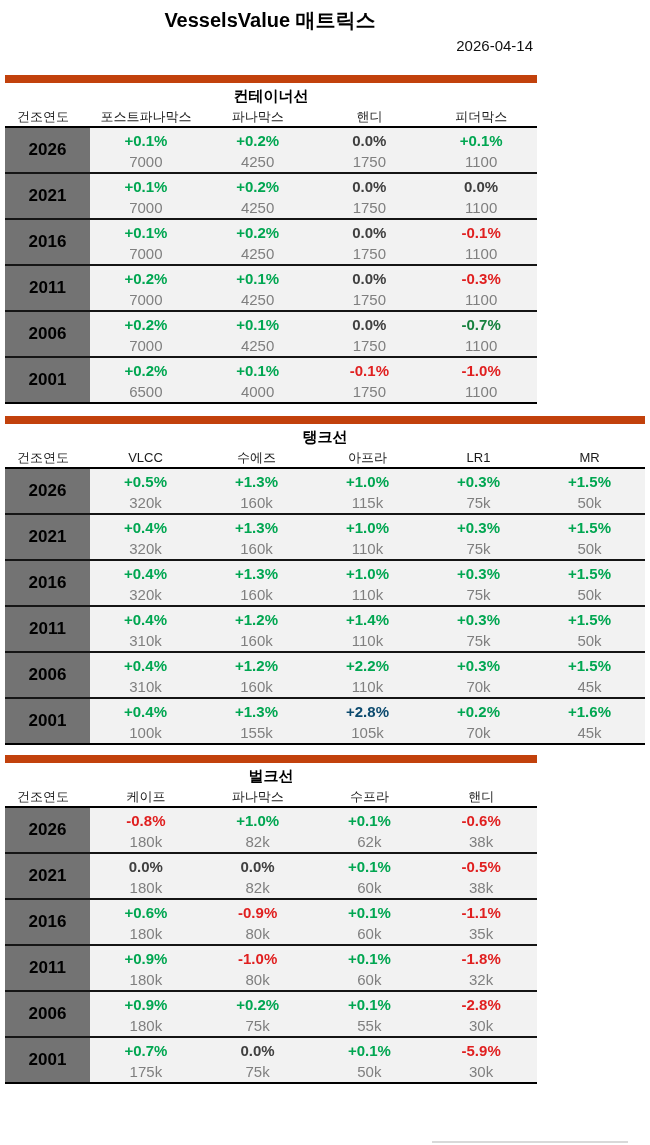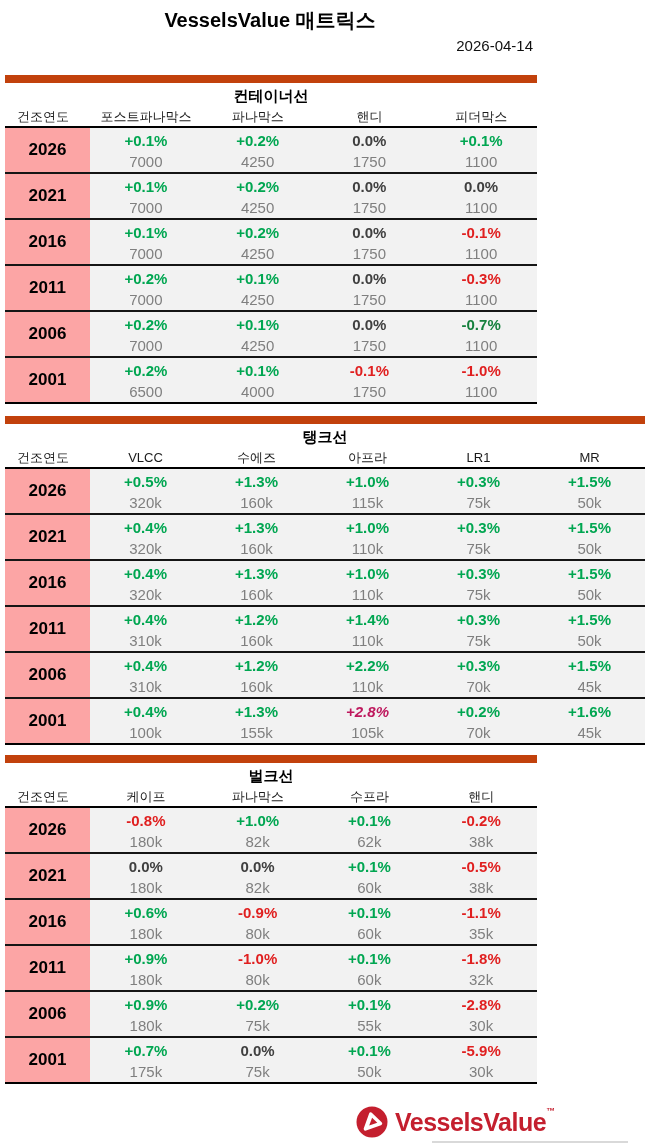--- a/index.html
+++ b/index.html
@@ -35,21 +35,21 @@
     display:flex; height:21px; align-items:center;
     border-bottom:2px solid #000; font-size:13px; color:#1a1a1a;
   }
   .colhead .ycol { width:85px; padding-left:12px; }
   .colhead .dcol { flex:1; text-align:center; }
 
   .vrow { display:flex; height:46px; border-bottom:2px solid #151515; }
   .vrow:last-child { border-bottom:2px solid #000; }
   .ycell {
     width:85px; display:flex; align-items:center; justify-content:center;
-    font-size:17px; font-weight:bold; color:#000; background:#fca5a5;
+    font-size:17px; font-weight:bold; color:#000; background:#737373;
   }
   .darea { flex:1; display:flex; background:#f2f2f2;align-items:flex-end; }
   .dcell {
     flex:1; display:flex; flex-direction:column;
     align-items:center; justify-content:center;
   }
   .pct { font-size:15px; font-weight:bold; line-height:23px; }
   .val { font-size:15px; line-height:20px; }
 
   .t-gap1 { margin-bottom:12px; }
@@ -356,21 +356,21 @@
           <div class="darea" style="background: rgb(242, 242, 242);">
             <div class="dcell">
               <div class="pct" style="color: rgb(0, 166, 81);">+0.4%</div>
               <div class="val" style="color: rgb(127, 127, 127);">100k</div>
             </div>
             <div class="dcell">
               <div class="pct" style="color: rgb(0, 166, 81);">+1.3%</div>
               <div class="val" style="color: rgb(127, 127, 127);">155k</div>
             </div>
             <div class="dcell">
-              <div class="pct" style="color: #be185d; font-style: italic;">+2.8%</div>
+              <div class="pct" style="color: #0c4a6e;">+2.8%</div>
               <div class="val" style="color: rgb(127, 127, 127);">105k</div>
             </div>
             <div class="dcell">
               <div class="pct" style="color: rgb(0, 166, 81);">+0.2%</div>
               <div class="val" style="color: rgb(127, 127, 127);">70k</div>
             </div>
             <div class="dcell">
               <div class="pct" style="color: rgb(0, 166, 81);">+1.6%</div>
               <div class="val" style="color: rgb(127, 127, 127);">45k</div>
             </div>
@@ -395,21 +395,21 @@
             </div>
             <div class="dcell">
               <div class="pct" style="color: rgb(0, 166, 81);">+1.0%</div>
               <div class="val" style="color: rgb(127, 127, 127);">82k</div>
             </div>
             <div class="dcell">
               <div class="pct" style="color: rgb(0, 166, 81);">+0.1%</div>
               <div class="val" style="color: rgb(127, 127, 127);">62k</div>
             </div>
             <div class="dcell">
-              <div class="pct" style="color: rgb(224, 31, 31);">-0.2%</div>
+              <div class="pct" style="color: rgb(224, 31, 31);">-0.6%</div>
               <div class="val" style="color: rgb(127, 127, 127);">38k</div>
             </div>
           </div>
         </div>
         <div class="vrow">
           <div class="ycell">2021</div>
           <div class="darea" style="background: rgb(242, 242, 242);">
             <div class="dcell">
               <div class="pct" style="color: rgb(64, 64, 64);">0.0%</div>
               <div class="val" style="color: rgb(127, 127, 127);">180k</div>
@@ -508,24 +508,16 @@
             </div>
             <div class="dcell">
               <div class="pct" style="color: rgb(224, 31, 31);">-5.9%</div>
               <div class="val" style="color: rgb(127, 127, 127);">30k</div>
             </div>
           </div>
         </div>
       </section>
     </div>
 
-  <div id="footer-logo">
-    <svg class="logo-mark" viewBox="0 0 32 32" xmlns="http://www.w3.org/2000/svg">
-      <circle cx="16" cy="16" r="15.5" fill="#c41f2e"></circle>
-      <path d="M9.5 22.8 L14.8 8.2 L24.4 17.6 Z" fill="#ffffff" stroke="#ffffff" stroke-width="3.6" stroke-linejoin="round"></path>
-      <path d="M13.2 19.6 L16.1 11.7 L21.3 16.8 Z" fill="#c41f2e"></path>
-    </svg>
-    <span class="logo-text" style="color: rgb(196, 31, 46);"><span>VesselsValue</span><sup>™</sup></span>
-  </div>
 
   <div class="bottom-faint-line"></div>
 
 </div>
 
 </body></html>

